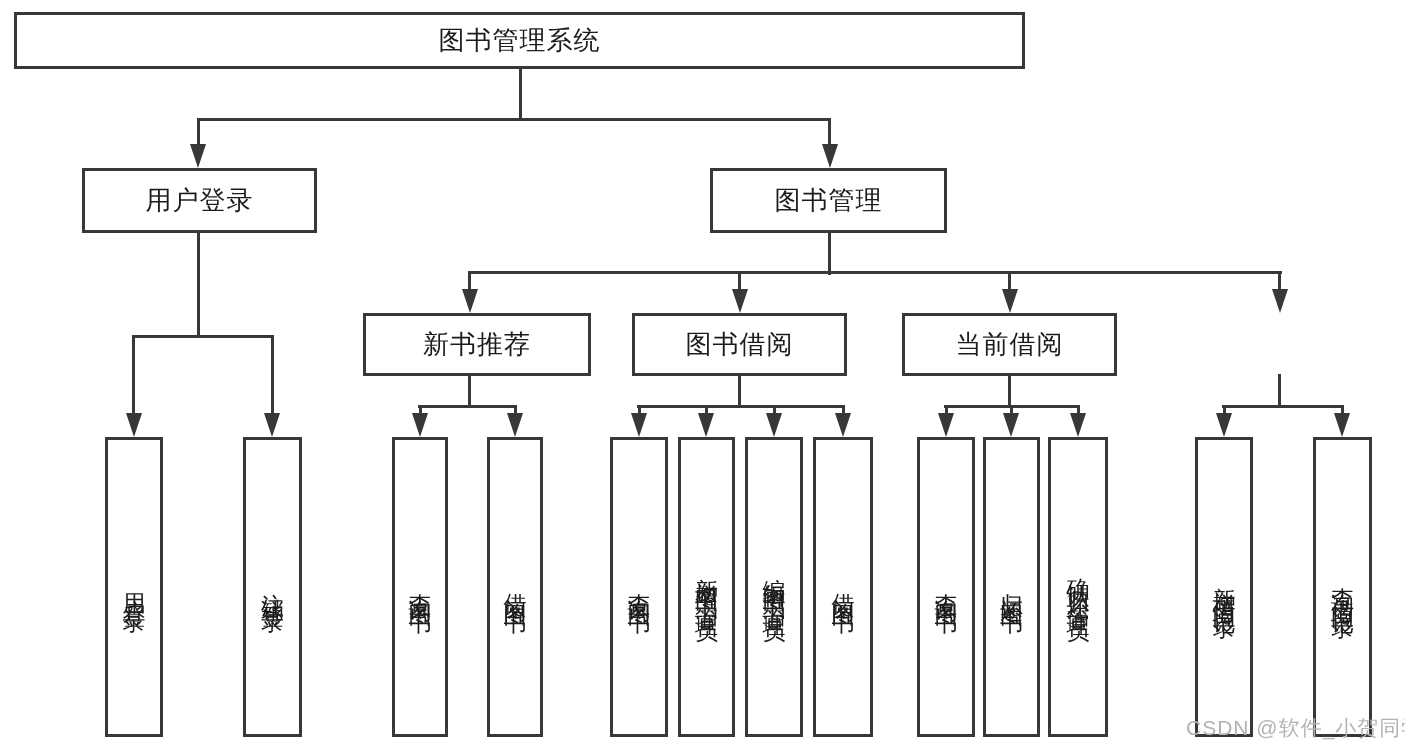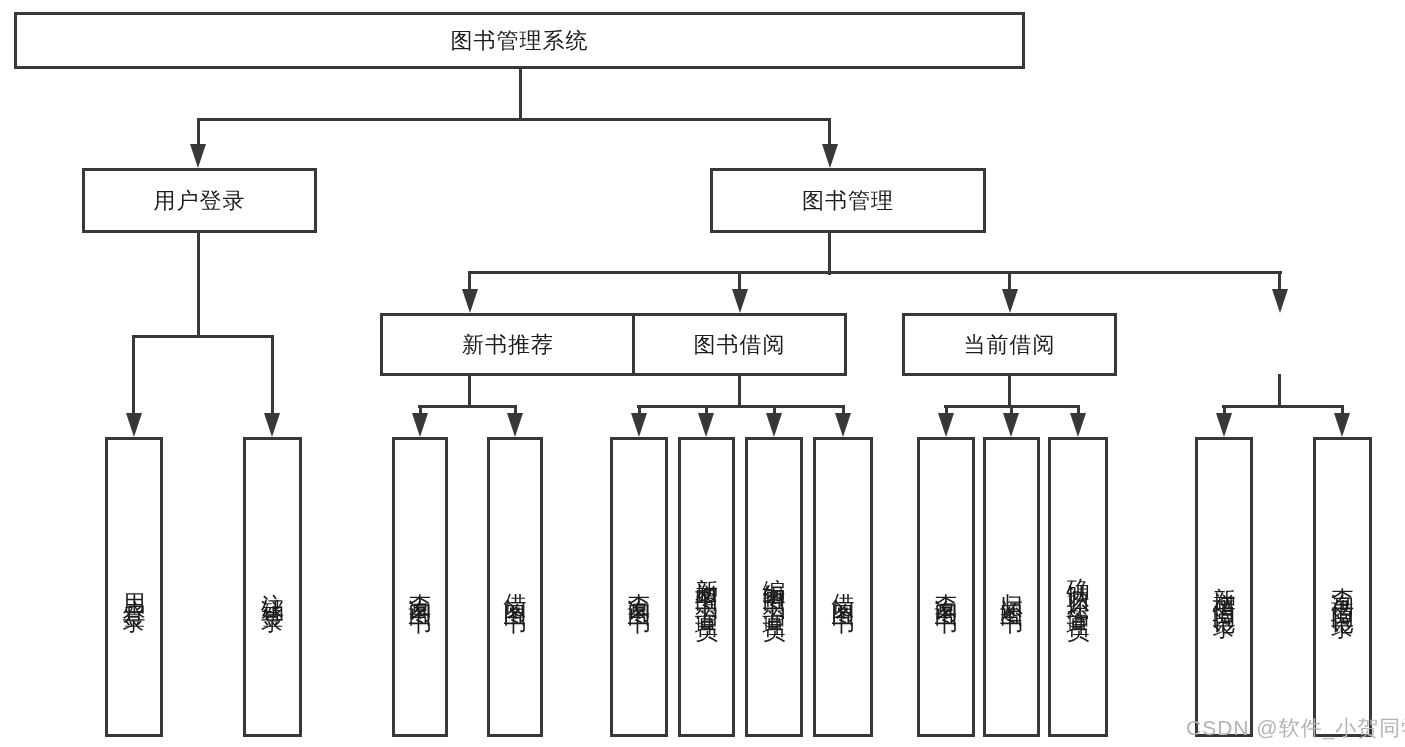--- a/index.html
+++ b/index.html
@@ -13,21 +13,21 @@
   #canvas {
     position:relative; width:1405px; height:747px;
     background:var(--bg); overflow:hidden;
   }
   .node {
     position:absolute; box-sizing:border-box;
     border:3px solid var(--line); background:#fff;
     display:flex; align-items:center; justify-content:center;
     color:var(--text); text-align:center;
   }
-  .node.h { font-size:22px; letter-spacing:1px; }
+  .node.h { font-size:26px; letter-spacing:1px; }
   .node.v {
     writing-mode:vertical-rl;
     font-size:23px; letter-spacing:6px; line-height:1;
   }
   .vl { position:absolute; width:3px; background:var(--line); }
   .hl { position:absolute; height:3px; background:var(--line); }
   .ah {
     position:absolute; width:0; height:0;
     border-left:8px solid transparent;
     border-right:8px solid transparent;
@@ -47,41 +47,41 @@
   <div class="node h" style="left:14px;top:12px;width:1011px;height:57px">图书管理系统</div>
 
   <div class="vl" style="left:519px;top:66px;height:54px"></div>
   <div class="hl" style="left:197px;top:118px;width:634px"></div>
   <div class="vl" style="left:197px;top:118px;height:30px"></div>
   <div class="vl" style="left:828px;top:118px;height:30px"></div>
   <div class="ah" style="left:190px;top:144px"></div>
   <div class="ah" style="left:822px;top:144px"></div>
 
   <div class="node h" style="left:82px;top:168px;width:235px;height:65px">用户登录</div>
-  <div class="node h" style="left:710px;top:168px;width:276px;height:65px">图书管理</div>
+  <div class="node h" style="left:710px;top:168px;width:237px;height:65px">图书管理</div>
 
   <div class="vl" style="left:197px;top:231px;height:106px"></div>
   <div class="hl" style="left:132px;top:335px;width:142px"></div>
   <div class="vl" style="left:132px;top:335px;height:80px"></div>
   <div class="vl" style="left:271px;top:335px;height:80px"></div>
   <div class="ah" style="left:126px;top:413px"></div>
   <div class="ah" style="left:264px;top:413px"></div>
 
   <div class="vl" style="left:828px;top:231px;height:44px"></div>
   <div class="hl" style="left:468px;top:271px;width:814px"></div>
   <div class="vl" style="left:468px;top:271px;height:20px"></div>
   <div class="vl" style="left:738px;top:271px;height:20px"></div>
   <div class="vl" style="left:1008px;top:271px;height:20px"></div>
   <div class="vl" style="left:1278px;top:271px;height:20px"></div>
   <div class="ah" style="left:462px;top:289px"></div>
   <div class="ah" style="left:732px;top:289px"></div>
   <div class="ah" style="left:1002px;top:289px"></div>
   <div class="ah" style="left:1272px;top:289px"></div>
 
-  <div class="node h" style="left:380px;top:313px;width:256px;height:63px">新书推荐</div>
+  <div class="node h" style="left:363px;top:313px;width:228px;height:63px">新书推荐</div>
   <div class="node h" style="left:902px;top:313px;width:215px;height:63px">当前借阅</div>
   <div class="node h" style="left:632px;top:313px;width:215px;height:63px">图书借阅</div>
 
   <div class="vl" style="left:468px;top:374px;height:33px"></div>
   <div class="vl" style="left:738px;top:374px;height:33px"></div>
   <div class="vl" style="left:1008px;top:374px;height:33px"></div>
   <div class="vl" style="left:1278px;top:374px;height:33px"></div>
 
   <div class="hl" style="left:418px;top:405px;width:99px"></div>
   <div class="hl" style="left:637px;top:405px;width:208px"></div>

